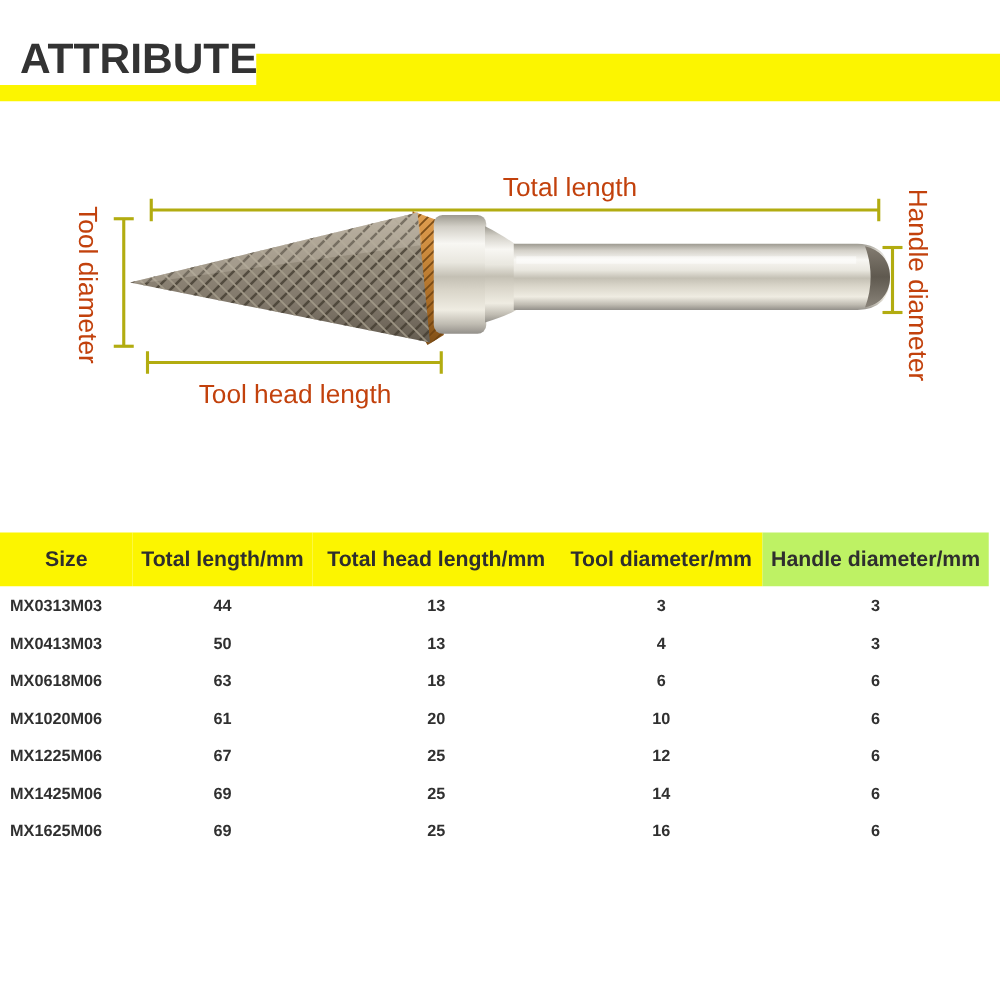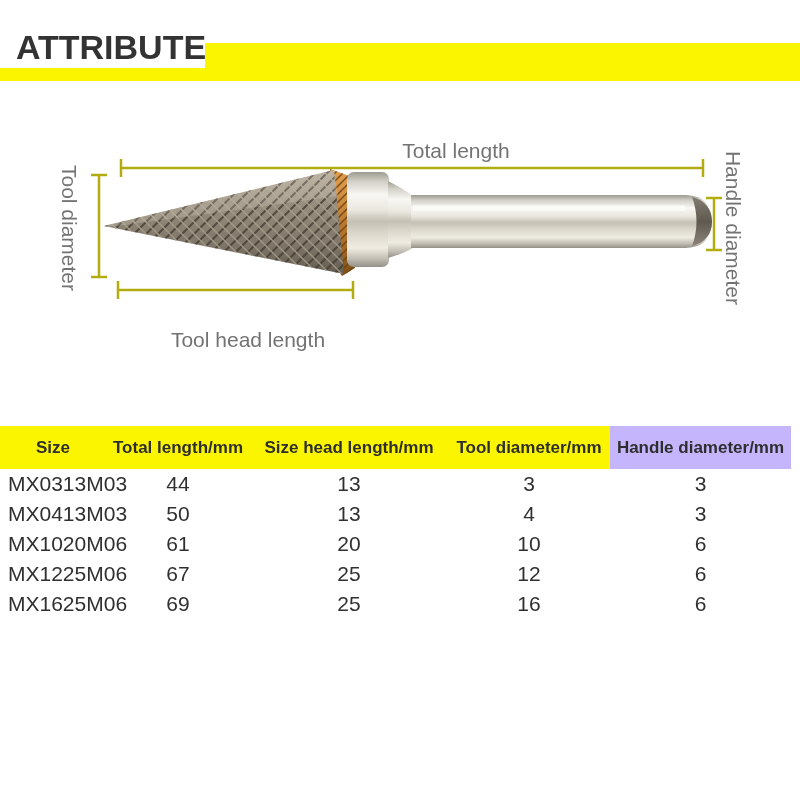--- a/index.html
+++ b/index.html
@@ -7,33 +7,33 @@
         font-family:"Liberation Sans", sans-serif;}
 
   
   .banner-yellow{position:absolute;left:0;top:43px;width:800px;height:38px;}
   .banner-whitebox{position:absolute;left:0;top:0;width:205px;height:68px;background:#ffffff;}
   .banner-title{position:absolute;left:16px;top:28px;font-size:34px;line-height:38px;
                 font-weight:bold;color:#333333;letter-spacing:0px;white-space:nowrap;}
 
   
   .diagram-svg{position:absolute;left:0;top:0;width:800px;height:800px;z-index:0;}
-  .dim-label{position:absolute;color:#737373;font-size:21px;white-space:nowrap;z-index:2;}
+  .dim-label{position:absolute;color:#c2410c;font-size:21px;white-space:nowrap;z-index:2;}
   .dim-label.h{transform:translate(-50%,-50%);}
   .dim-label.v{writing-mode:vertical-rl;text-orientation:mixed;transform:translate(-50%,-50%);}
   .lbl-total{left:456px;top:151px;}
   .lbl-tooldia{left:69px;top:228px;}
-  .lbl-toolhead{left:236px;top:340px;margin-left:12px;}
+  .lbl-toolhead{left:236px;top:316px;}
   .lbl-handledia{left:733px;top:228px;}
 
   
   .spec-table{position:absolute;left:0;top:426px;width:791px;border-collapse:collapse;
               z-index:1;table-layout:fixed;}
   .spec-table th{height:39px;font-size:17px;font-weight:bold;color:#2e2e2e;text-align:center;padding:2px;}
-  .spec-table td{height:30px;font-size:21px;color:#303030;text-align:center;padding:0;font-weight:normal;}
+  .spec-table td{height:30px;font-size:13px;color:#303030;text-align:center;padding:0;font-weight:bold;}
   .spec-table td.size-cell{text-align:left;padding-left:8px;}
   .col-size{width:106px;}
   .col-total{width:144px;}
   .col-head{width:198px;}
   .col-tooldia{width:162px;}
   .col-handledia{width:181px;}
 </style>
 </head>
 <body>
 
@@ -131,61 +131,75 @@
       <col class="col-size">
         <col class="col-total">
         <col class="col-head">
       <col class="col-tooldia">
         <col class="col-handledia">
     </colgroup>
     <thead>
       <tr>
         <th style="background: rgb(252, 245, 0);">Size</th>
         <th style="background: rgb(252, 245, 0);">Total length/mm</th>
-        <th style="background: rgb(252, 245, 0);">Size head length/mm</th>
+        <th style="background: rgb(252, 245, 0);">Total head length/mm</th>
         <th style="background: rgb(252, 245, 0); margin-top: 43px;">Tool diameter/mm</th>
-        <th style="background: #c4b5fd;">Handle diameter/mm</th>
+        <th style="background: #bef264;">Handle diameter/mm</th>
       </tr>
     </thead>
     <tbody id="table-body">
     <tr>
       <td class="size-cell">MX0313M03</td>
       <td>44</td>
       <td>13</td>
       <td>3</td>
       <td>3</td>
     </tr>
 
     <tr>
       <td class="size-cell">MX0413M03</td>
       <td>50</td>
       <td>13</td>
       <td>4</td>
       <td>3</td>
     </tr>
 
 
+    <tr>
+      <td class="size-cell">MX0618M06</td>
+      <td>63</td>
+      <td>18</td>
+      <td>6</td>
+      <td>6</td>
+    </tr>
 
 
     <tr>
       <td class="size-cell">MX1020M06</td>
       <td>61</td>
       <td>20</td>
       <td>10</td>
       <td>6</td>
     </tr>
 
     <tr>
       <td class="size-cell">MX1225M06</td>
       <td>67</td>
       <td>25</td>
       <td>12</td>
       <td>6</td>
     </tr>
 
+    <tr>
+      <td class="size-cell">MX1425M06</td>
+      <td>69</td>
+      <td>25</td>
+      <td>14</td>
+      <td>6</td>
+    </tr>
 
     <tr>
       <td class="size-cell">MX1625M06</td>
       <td>69</td>
       <td>25</td>
       <td>16</td>
       <td>6</td>
     </tr>
   </tbody>
   </table>

